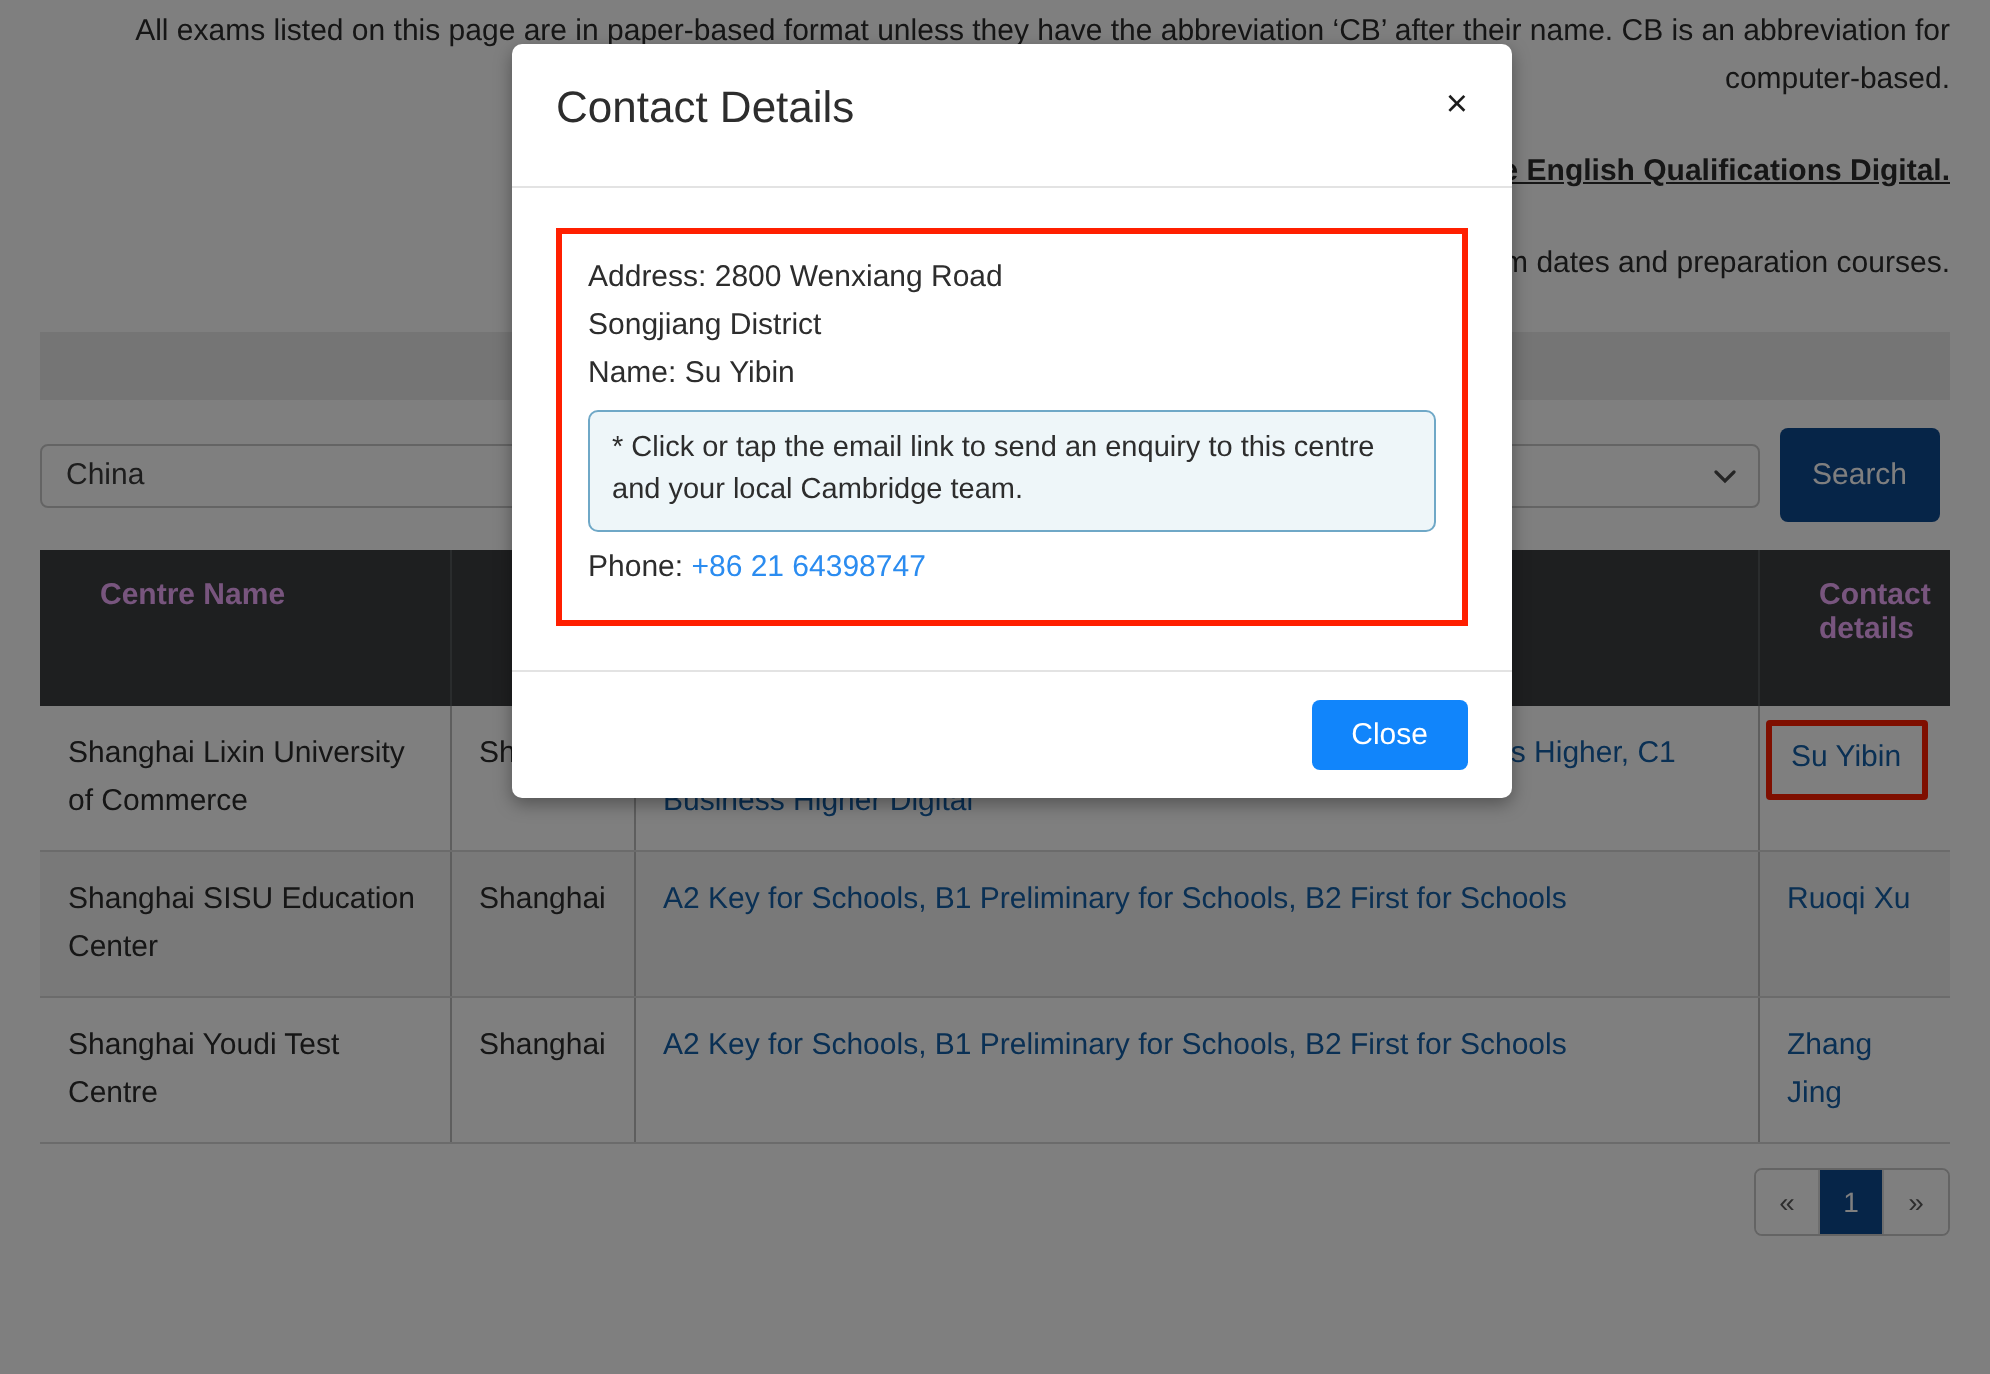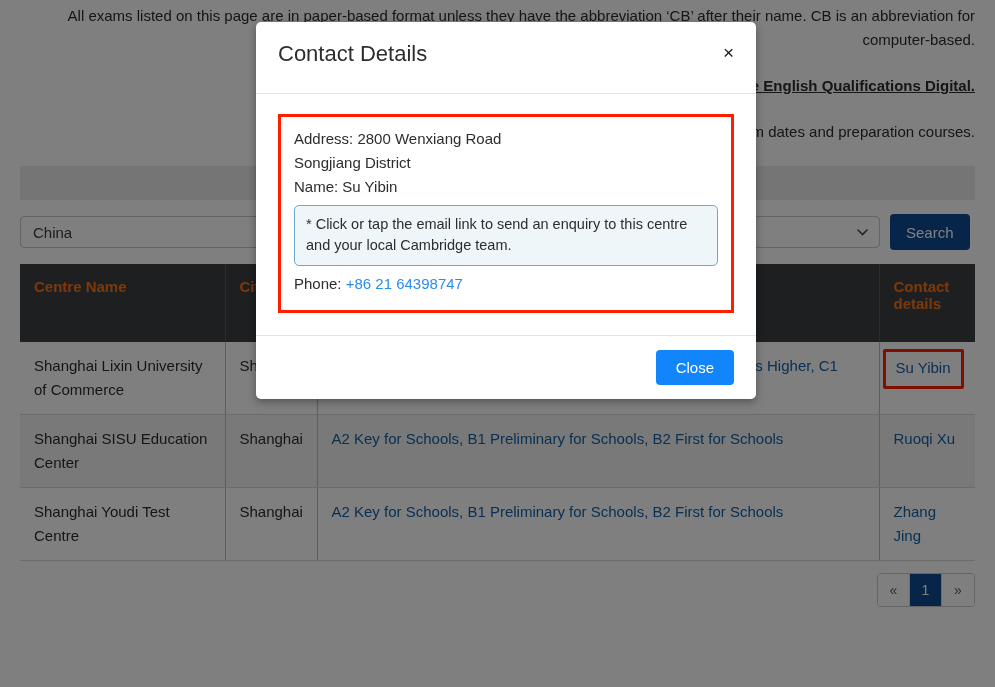--- a/index.html
+++ b/index.html
@@ -69,46 +69,46 @@
   .select-box .chev {
     position: absolute;
     right: 11px;
     font-size: 12px;
     color: #4a4a4a;
   }
   .select-country { width: 270px; }
   .select-city    { width: 580px; }
 
   .search-btn {
-    height: 36px;
+    height: 47px;
     min-width: 76px;
     background: #0d4a91;
     color: #ffffff;
     border: none;
     border-radius: 4px;
     font-size: 15px;
     font-family: "Liberation Sans", sans-serif;
     cursor: pointer;
     padding: 0 16px;
   }
 
   
   table.centres {
     margin-top: 14px;
     width: 955px;
     border-collapse: collapse;
     table-layout: fixed;
   }
   table.centres th {
     background: #3c3f41;
-    color: #f97316;
+    color: #f0abfc;
     text-align: left;
     font-size: 15px;
     font-weight: bold;
-    padding: 14px 14px;
+    padding: 14px 30px;
     vertical-align: top;
     border-right: 1px solid #55585a;
     height: 78px;
   }
   table.centres th:last-child { border-right: none; }
 
   table.centres td {
     font-size: 15px;
     line-height: 24px;
     color: #2d2d2d;

